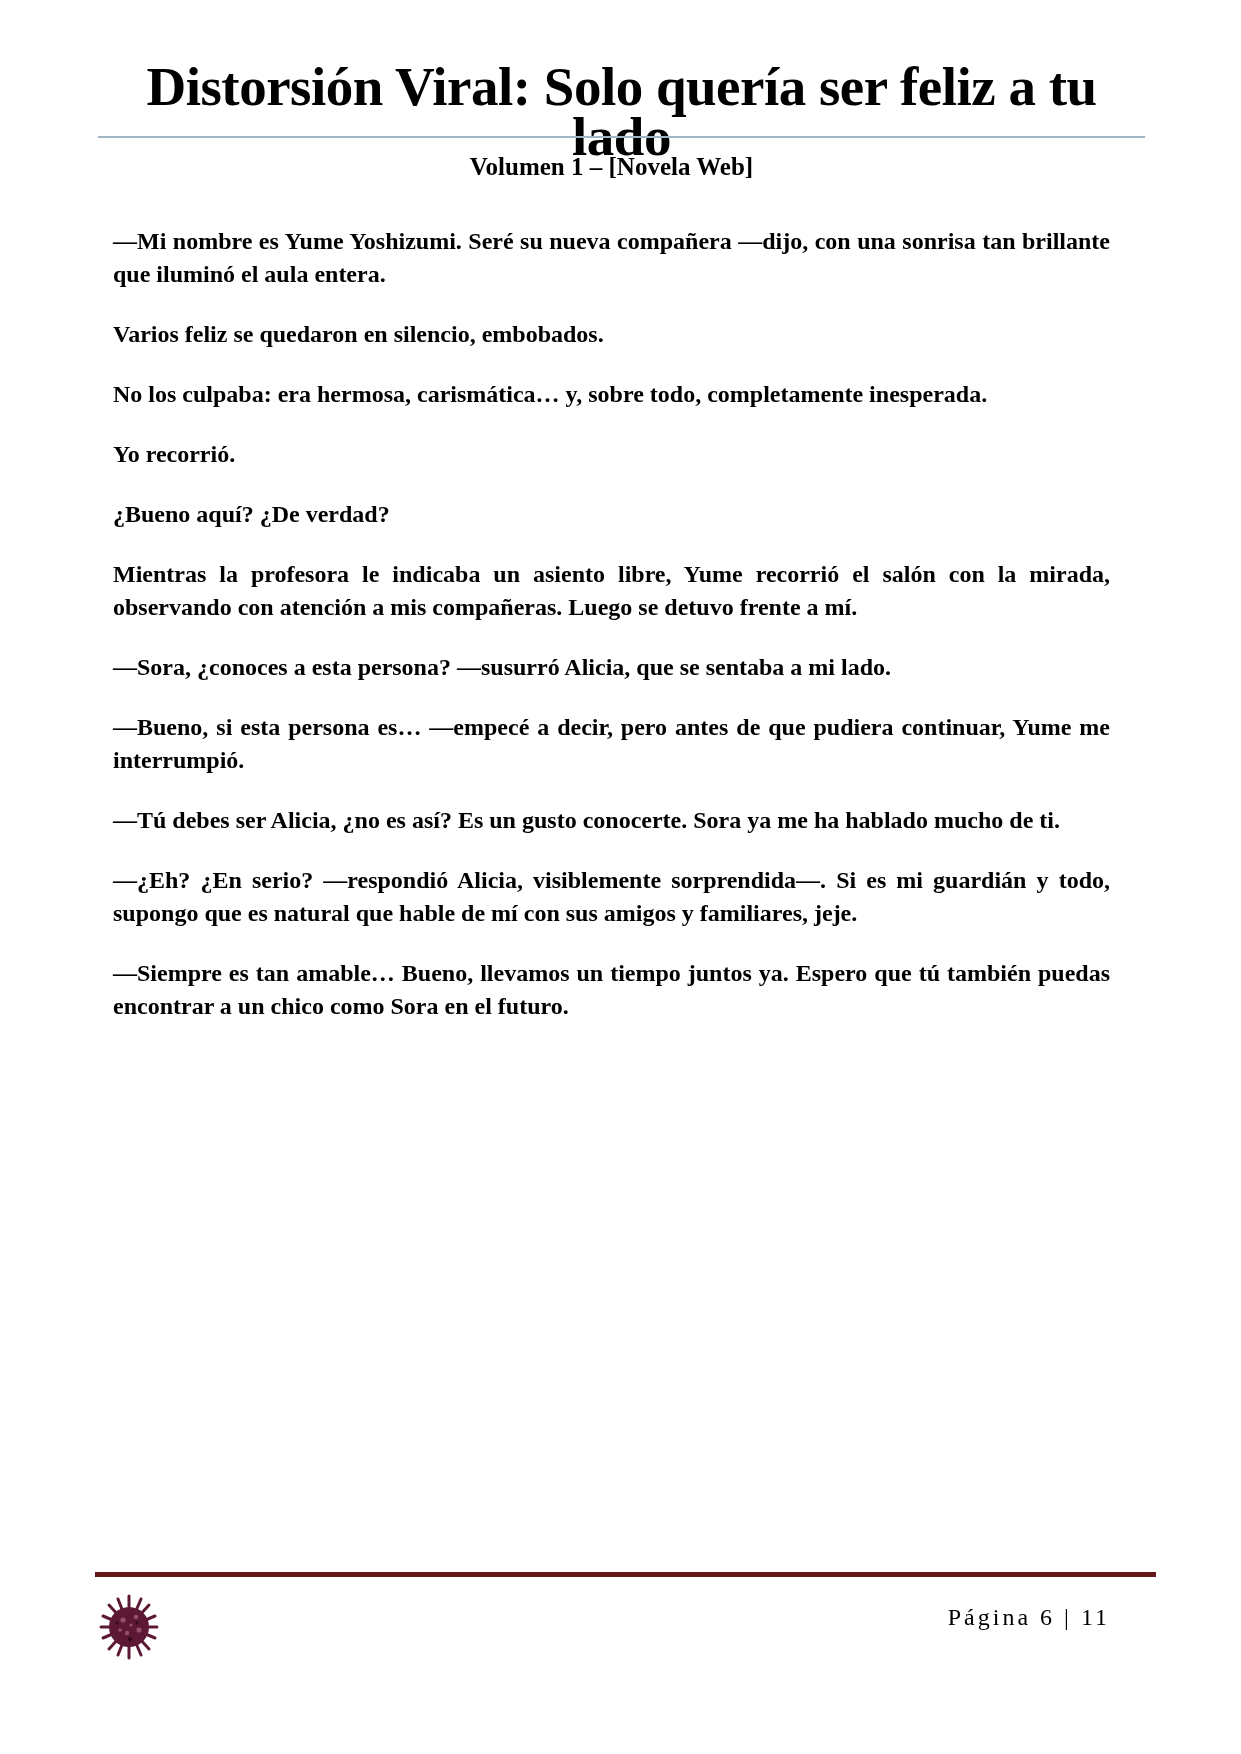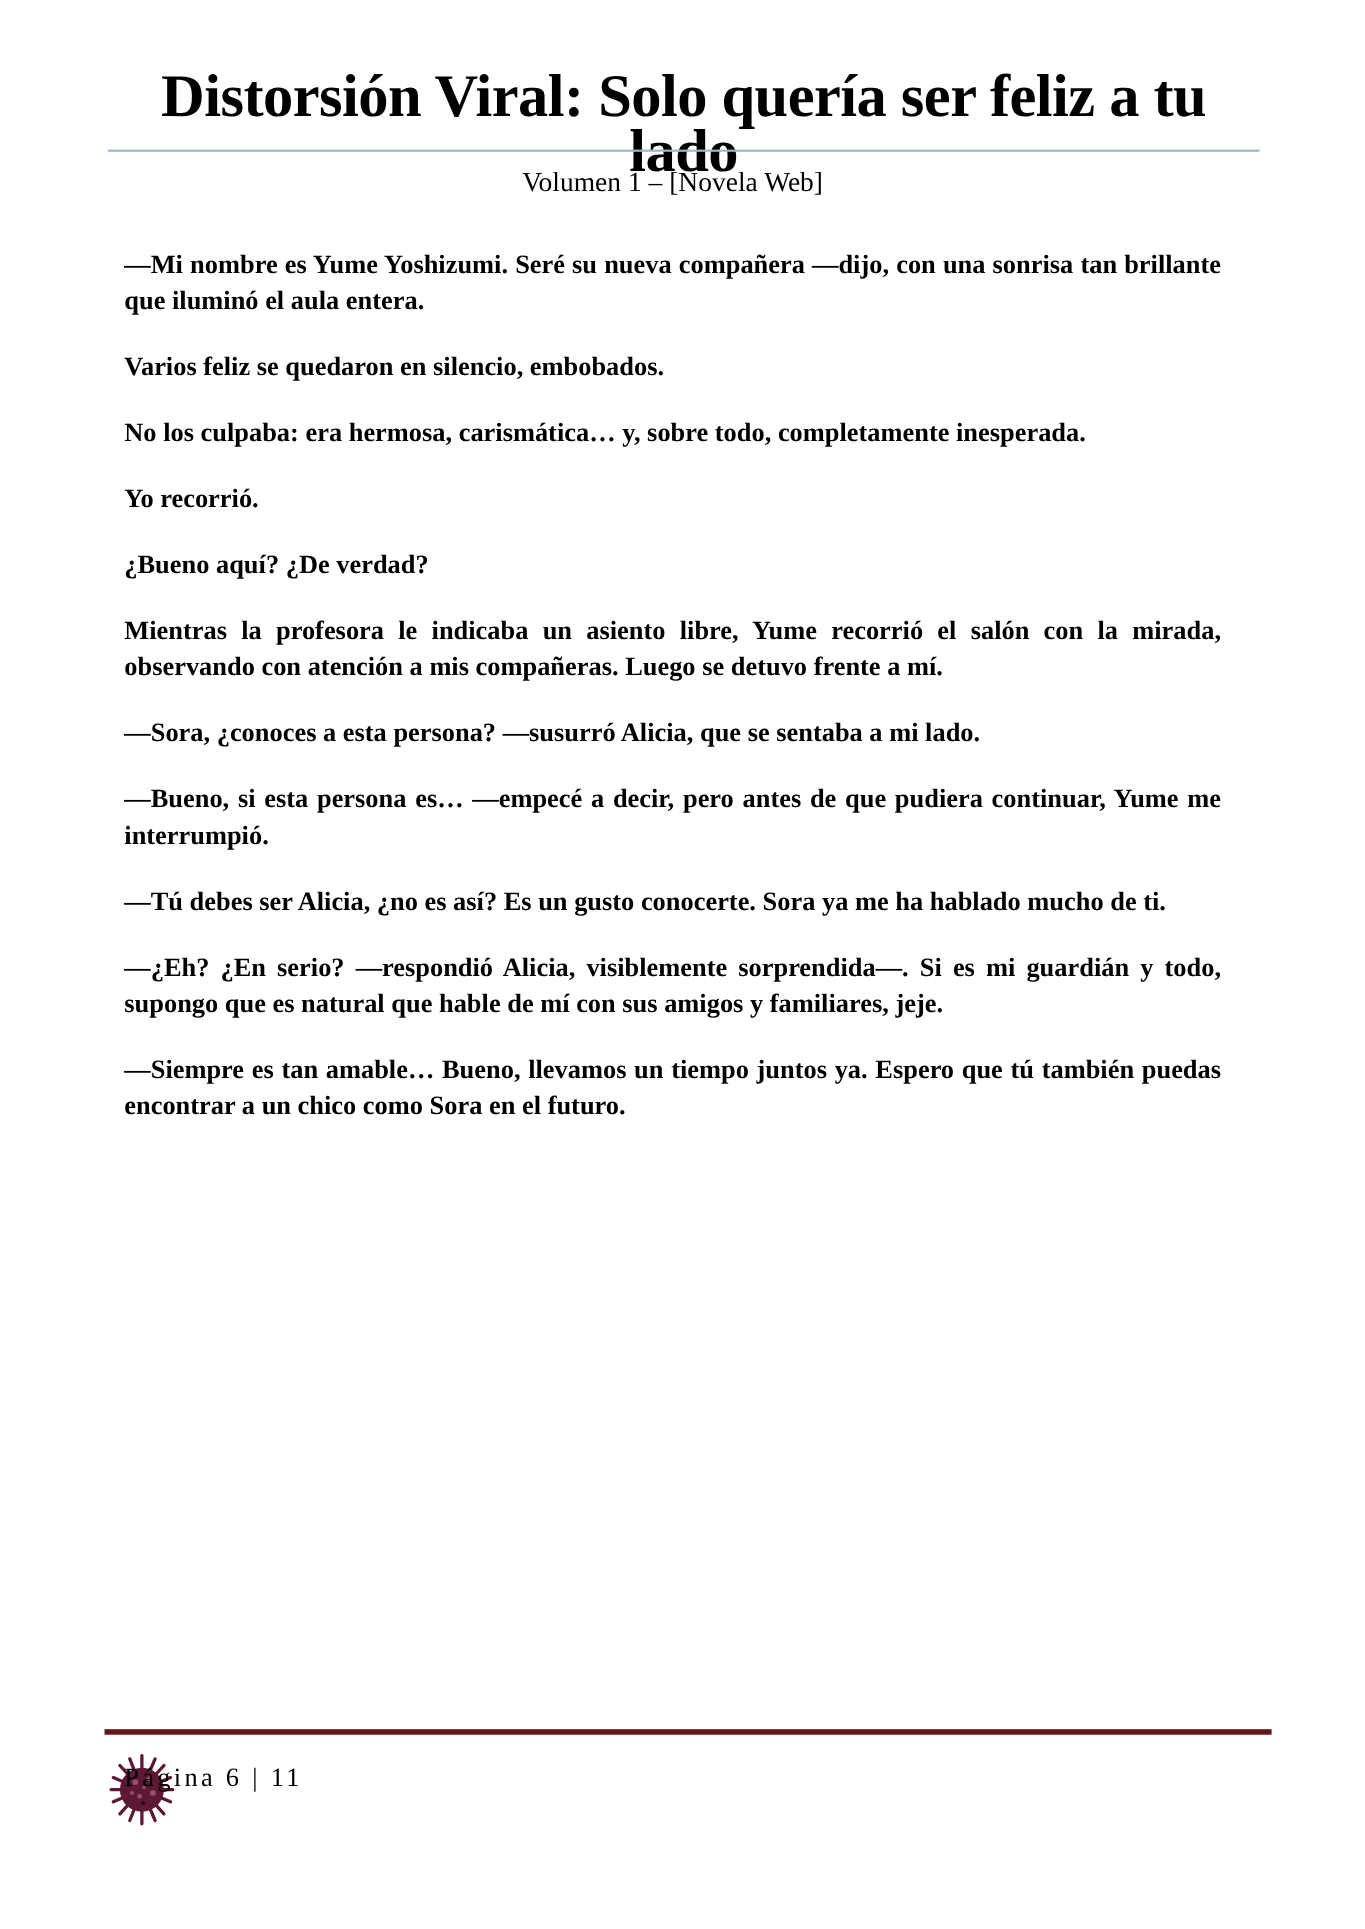--- a/index.html
+++ b/index.html
@@ -35,20 +35,21 @@
     left:98px; top:136px; width:1047px;
     height:2px;
     background:var(--title_rule);
   }
   .doc-subtitle{
     position:absolute;
     left:113px; top:152px; width:997px;
     text-align:center;
     font-size:25px;
     line-height:30px;
+    font-weight:bold;
   }
   .body-text{
     position:absolute;
     left:113px; top:225px; width:997px;
   }
   .body-text p{
     font-size:24px;
     line-height:33px;
     margin-bottom:27px;
     text-align:justify;
@@ -61,20 +62,21 @@
     background:var(--footer_rule);
   }
   .virus{
     position:absolute;
     left:97px; top:1592px;
     width:64px; height:70px;
   }
   .page-number{
     position:absolute;
     left:113px; top:1601px; width:997px;
+    text-align:right;
     font-size:24px;
     line-height:32px;
     letter-spacing:3px;
   }
 </style>
 </head>
 <body>
 
 <div class="page">
 

